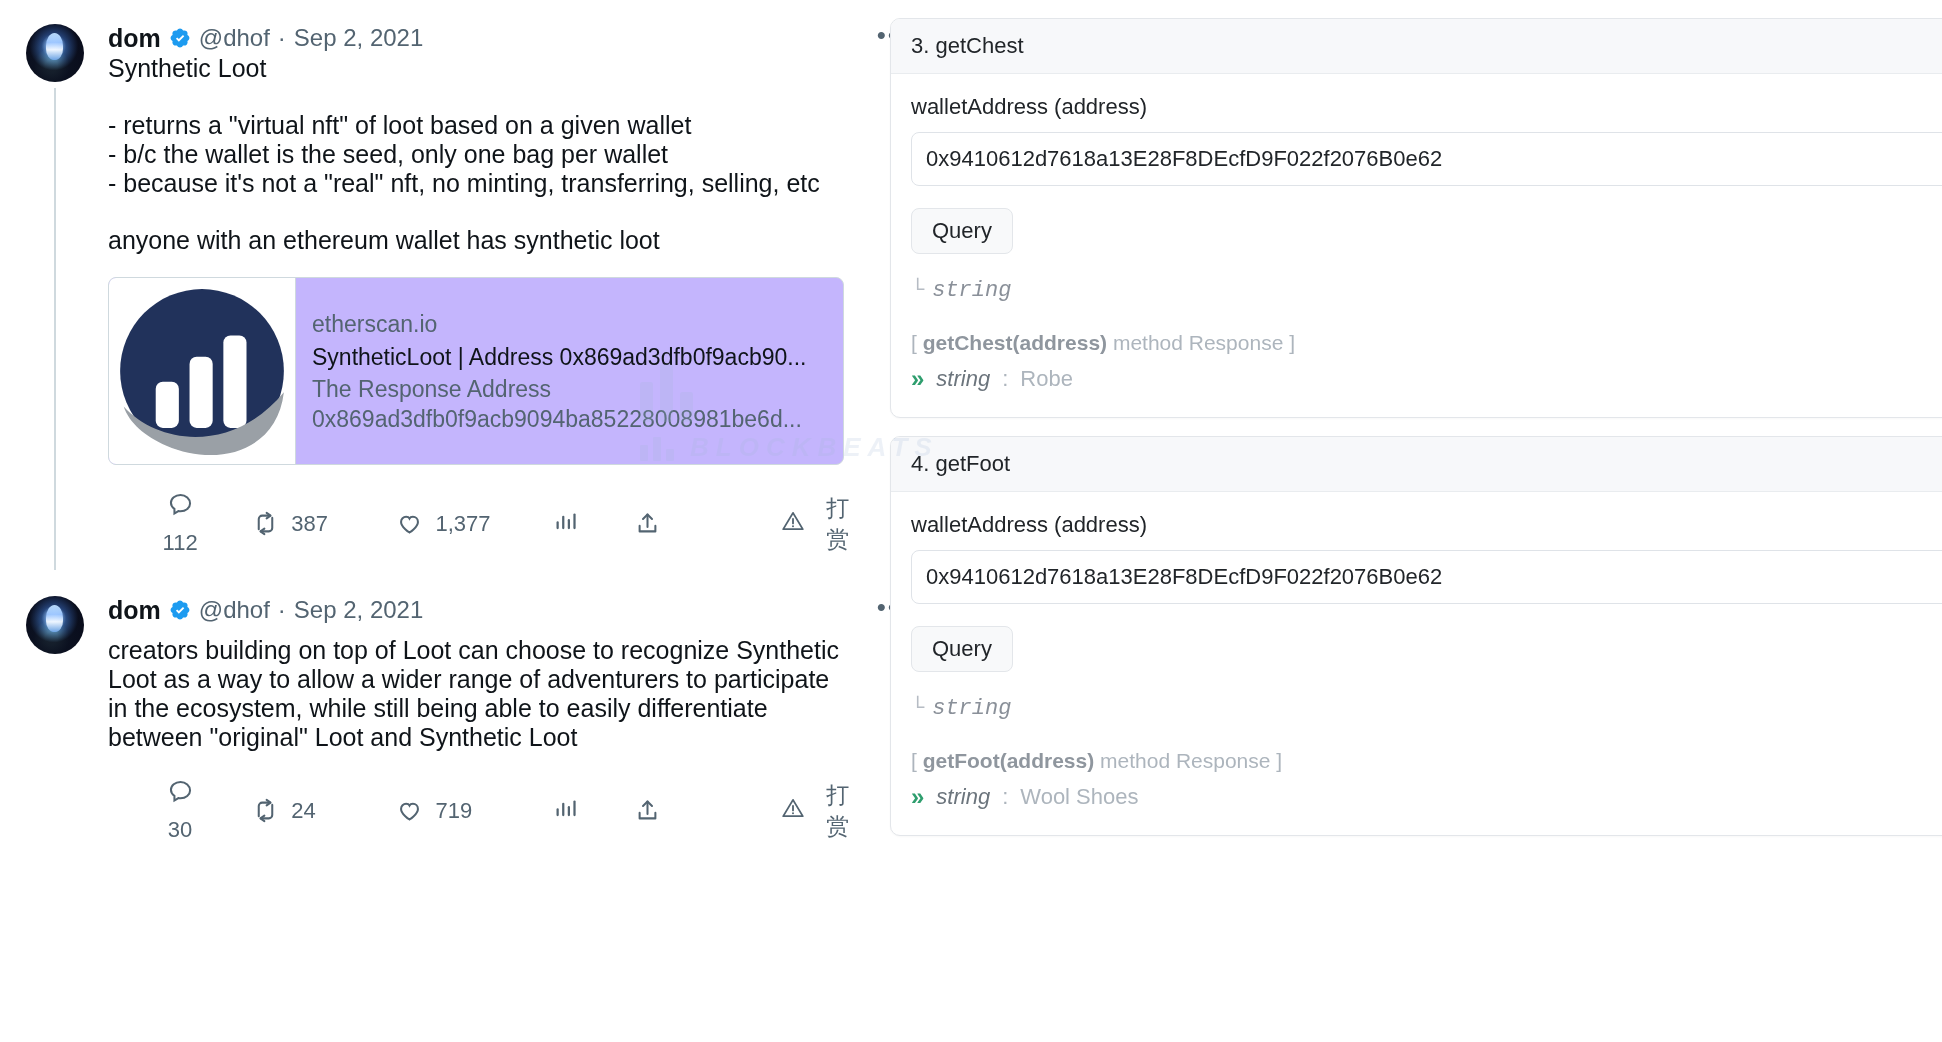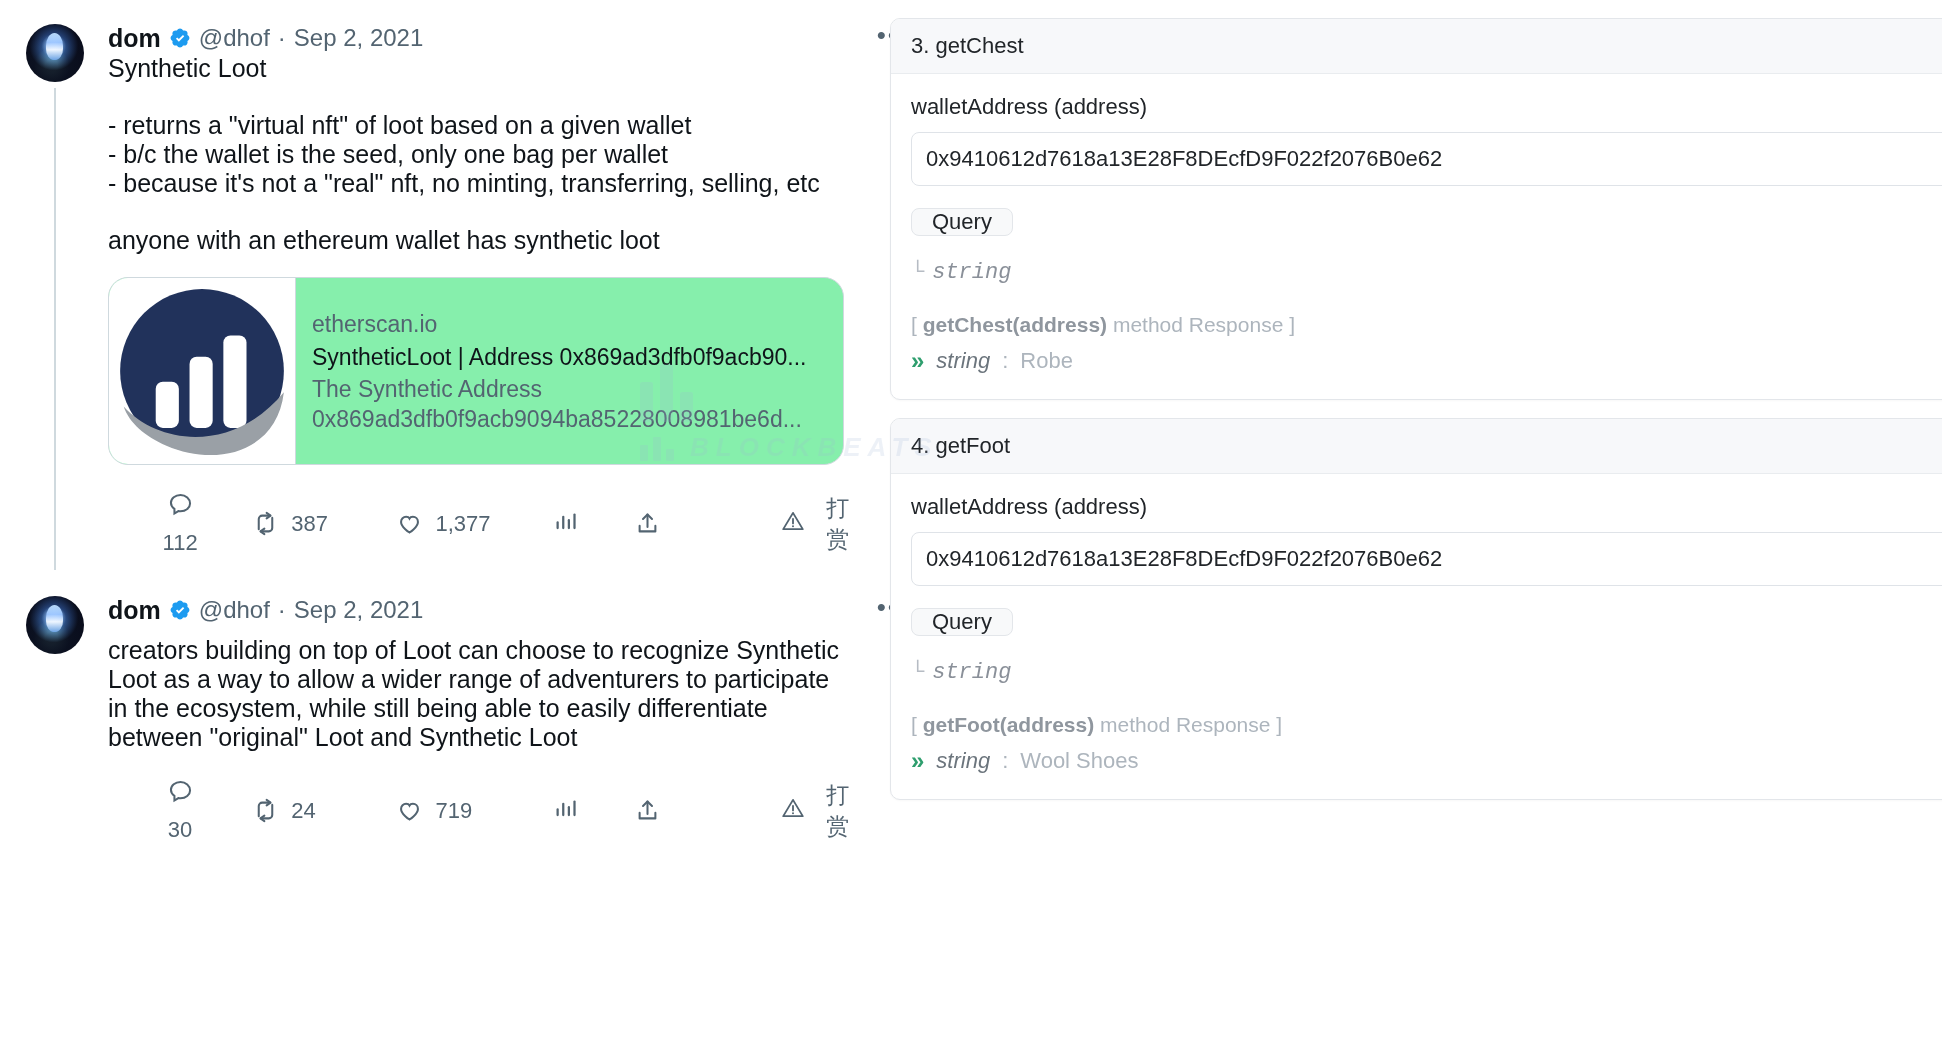--- a/index.html
+++ b/index.html
@@ -115,25 +115,25 @@
     color: #0f1419;
     white-space: pre-wrap;
     margin-top: 2px;
   }
   .tweet-text.block2 { margin-top: 12px; }
 
   
   .card {
     margin-top: 22px;
     border: 1px solid #cfd9de;
-    border-radius: 20px;
+    border-radius: 8px;
     overflow: hidden;
     display: flex;
     max-width: 734px;
-    background: #86efac;
+    background: #c4b5fd;
   }
   .card-thumb {
     width: 186px;
     flex: 0 0 186px;
     height: 186px;
     border-right: 1px solid #cfd9de;
     background: #ffffff;
     display: flex;
     align-items: center;
     justify-content: center;
@@ -233,21 +233,21 @@
     color: #212529;
     background: #fff;
     margin-right: 0;
   }
   .query-btn {
     margin-top: 22px;
     display: inline-block;
     border: 1px solid #e3e6ea;
     border-radius: 8px;
     background: #f8f9fa;
-    padding: 0 20px;
+    padding: 9px 20px;
     font-size: 22px;
     color: #212529;
     cursor: pointer;
   }
   .ret-type {
     margin-top: 24px;
     font-size: 22px;
     color: #8a9099;
     font-family: "Liberation Mono", monospace;
     font-style: italic;
@@ -353,21 +353,21 @@
               <path d="M50 4 A46 46 0 0 1 96 50 A46 46 0 0 1 50 96 A46 46 0 0 1 4 50 A46 46 0 0 1 50 4 Z" fill="#21325b"></path>
               <rect x="24" y="56" width="13" height="26" rx="4" fill="#fff"></rect>
               <rect x="43" y="42" width="13" height="40" rx="4" fill="#fff"></rect>
               <rect x="62" y="30" width="13" height="52" rx="4" fill="#fff"></rect>
               <path d="M6 70 C26 92 68 96 96 62 C92 96 58 104 30 92 C18 87 9 79 6 70 Z" fill="#9aa0a6"></path>
             </svg>
           </div>
           <div class="card-info">
             <div class="card-domain">etherscan.io</div>
             <div class="card-title">SyntheticLoot | Address 0x869ad3dfb0f9acb90...</div>
-            <div class="card-desc">The Synthetic Address</div>
+            <div class="card-desc">The Response Address</div>
             <div class="card-desc">0x869ad3dfb0f9acb9094ba85228008981be6d...</div>
           </div>
         </div>
 
         <div class="actions">
           <div class="action a-reply">
             <span>
               <svg width="27" height="27" viewBox="0 0 24 24" fill="none" stroke="#536471" stroke-width="1.8">
                 <path d="M12 3.5c-4.7 0-8.5 3.1-8.5 7 0 2.2 1.2 4.1 3.1 5.4V20l3.5-2.2c.6.1 1.2.2 1.9.2 4.7 0 8.5-3.1 8.5-7s-3.8-7.5-8.5-7.5z"></path>
               </svg>

